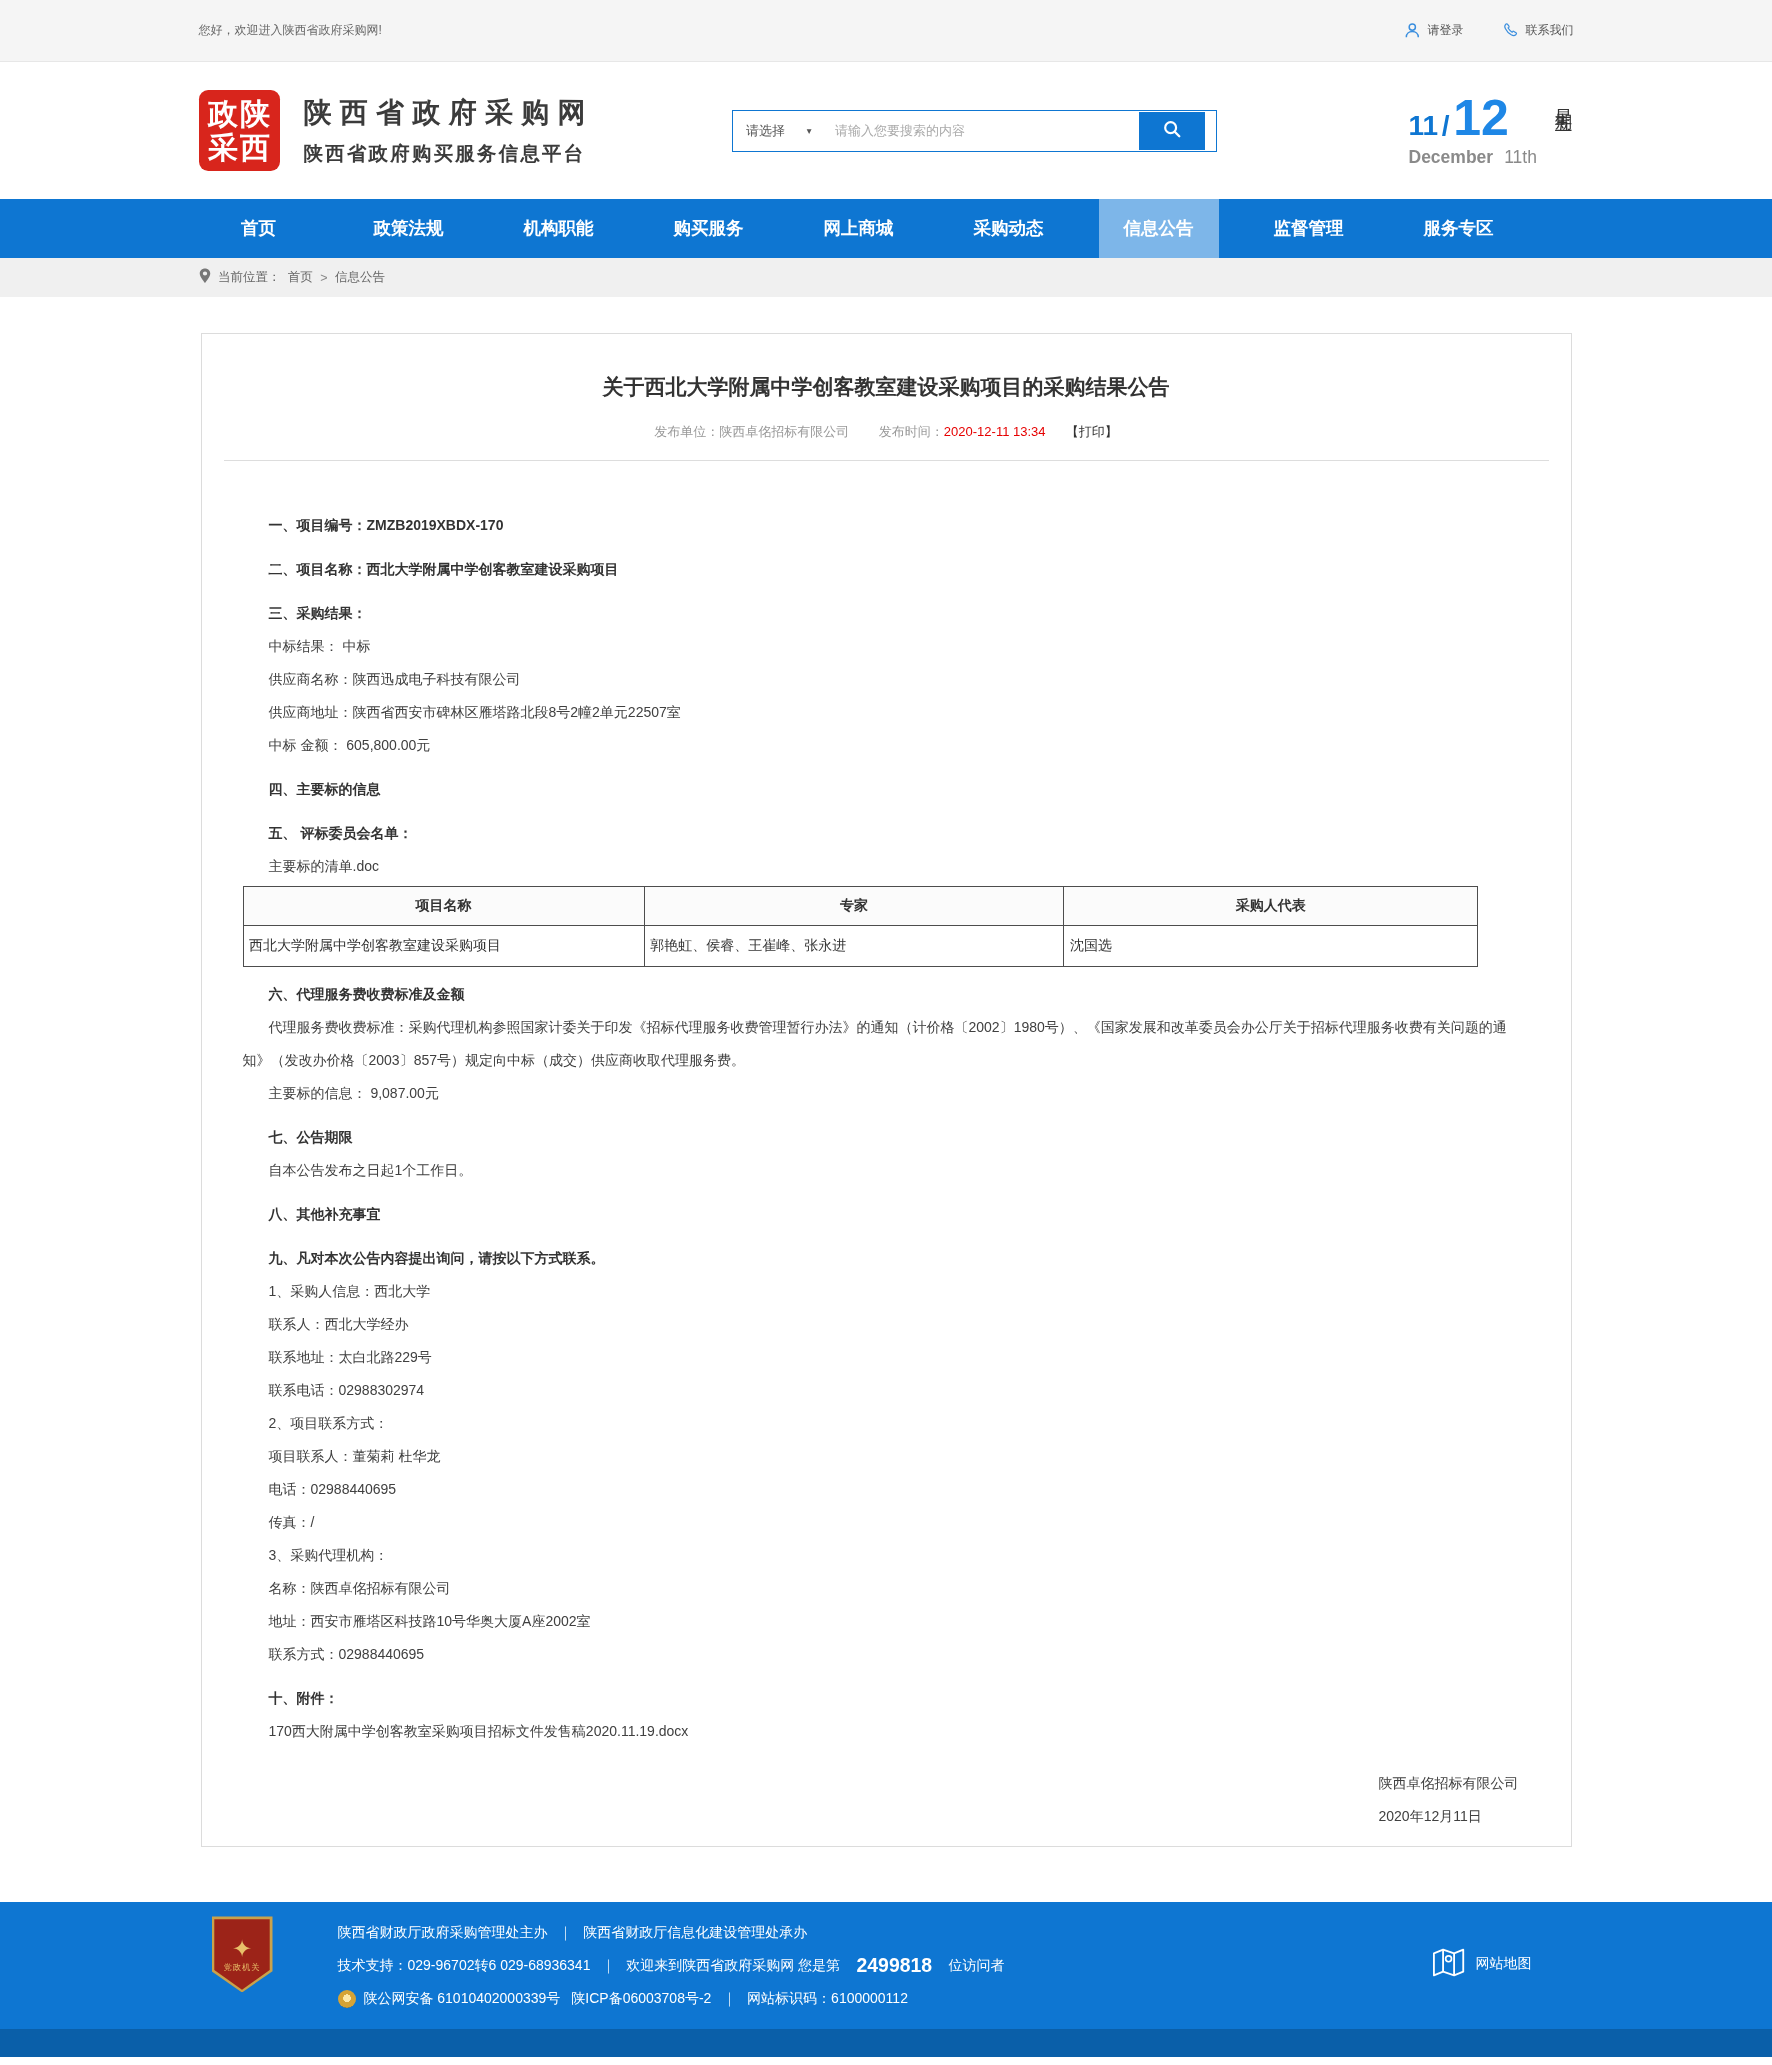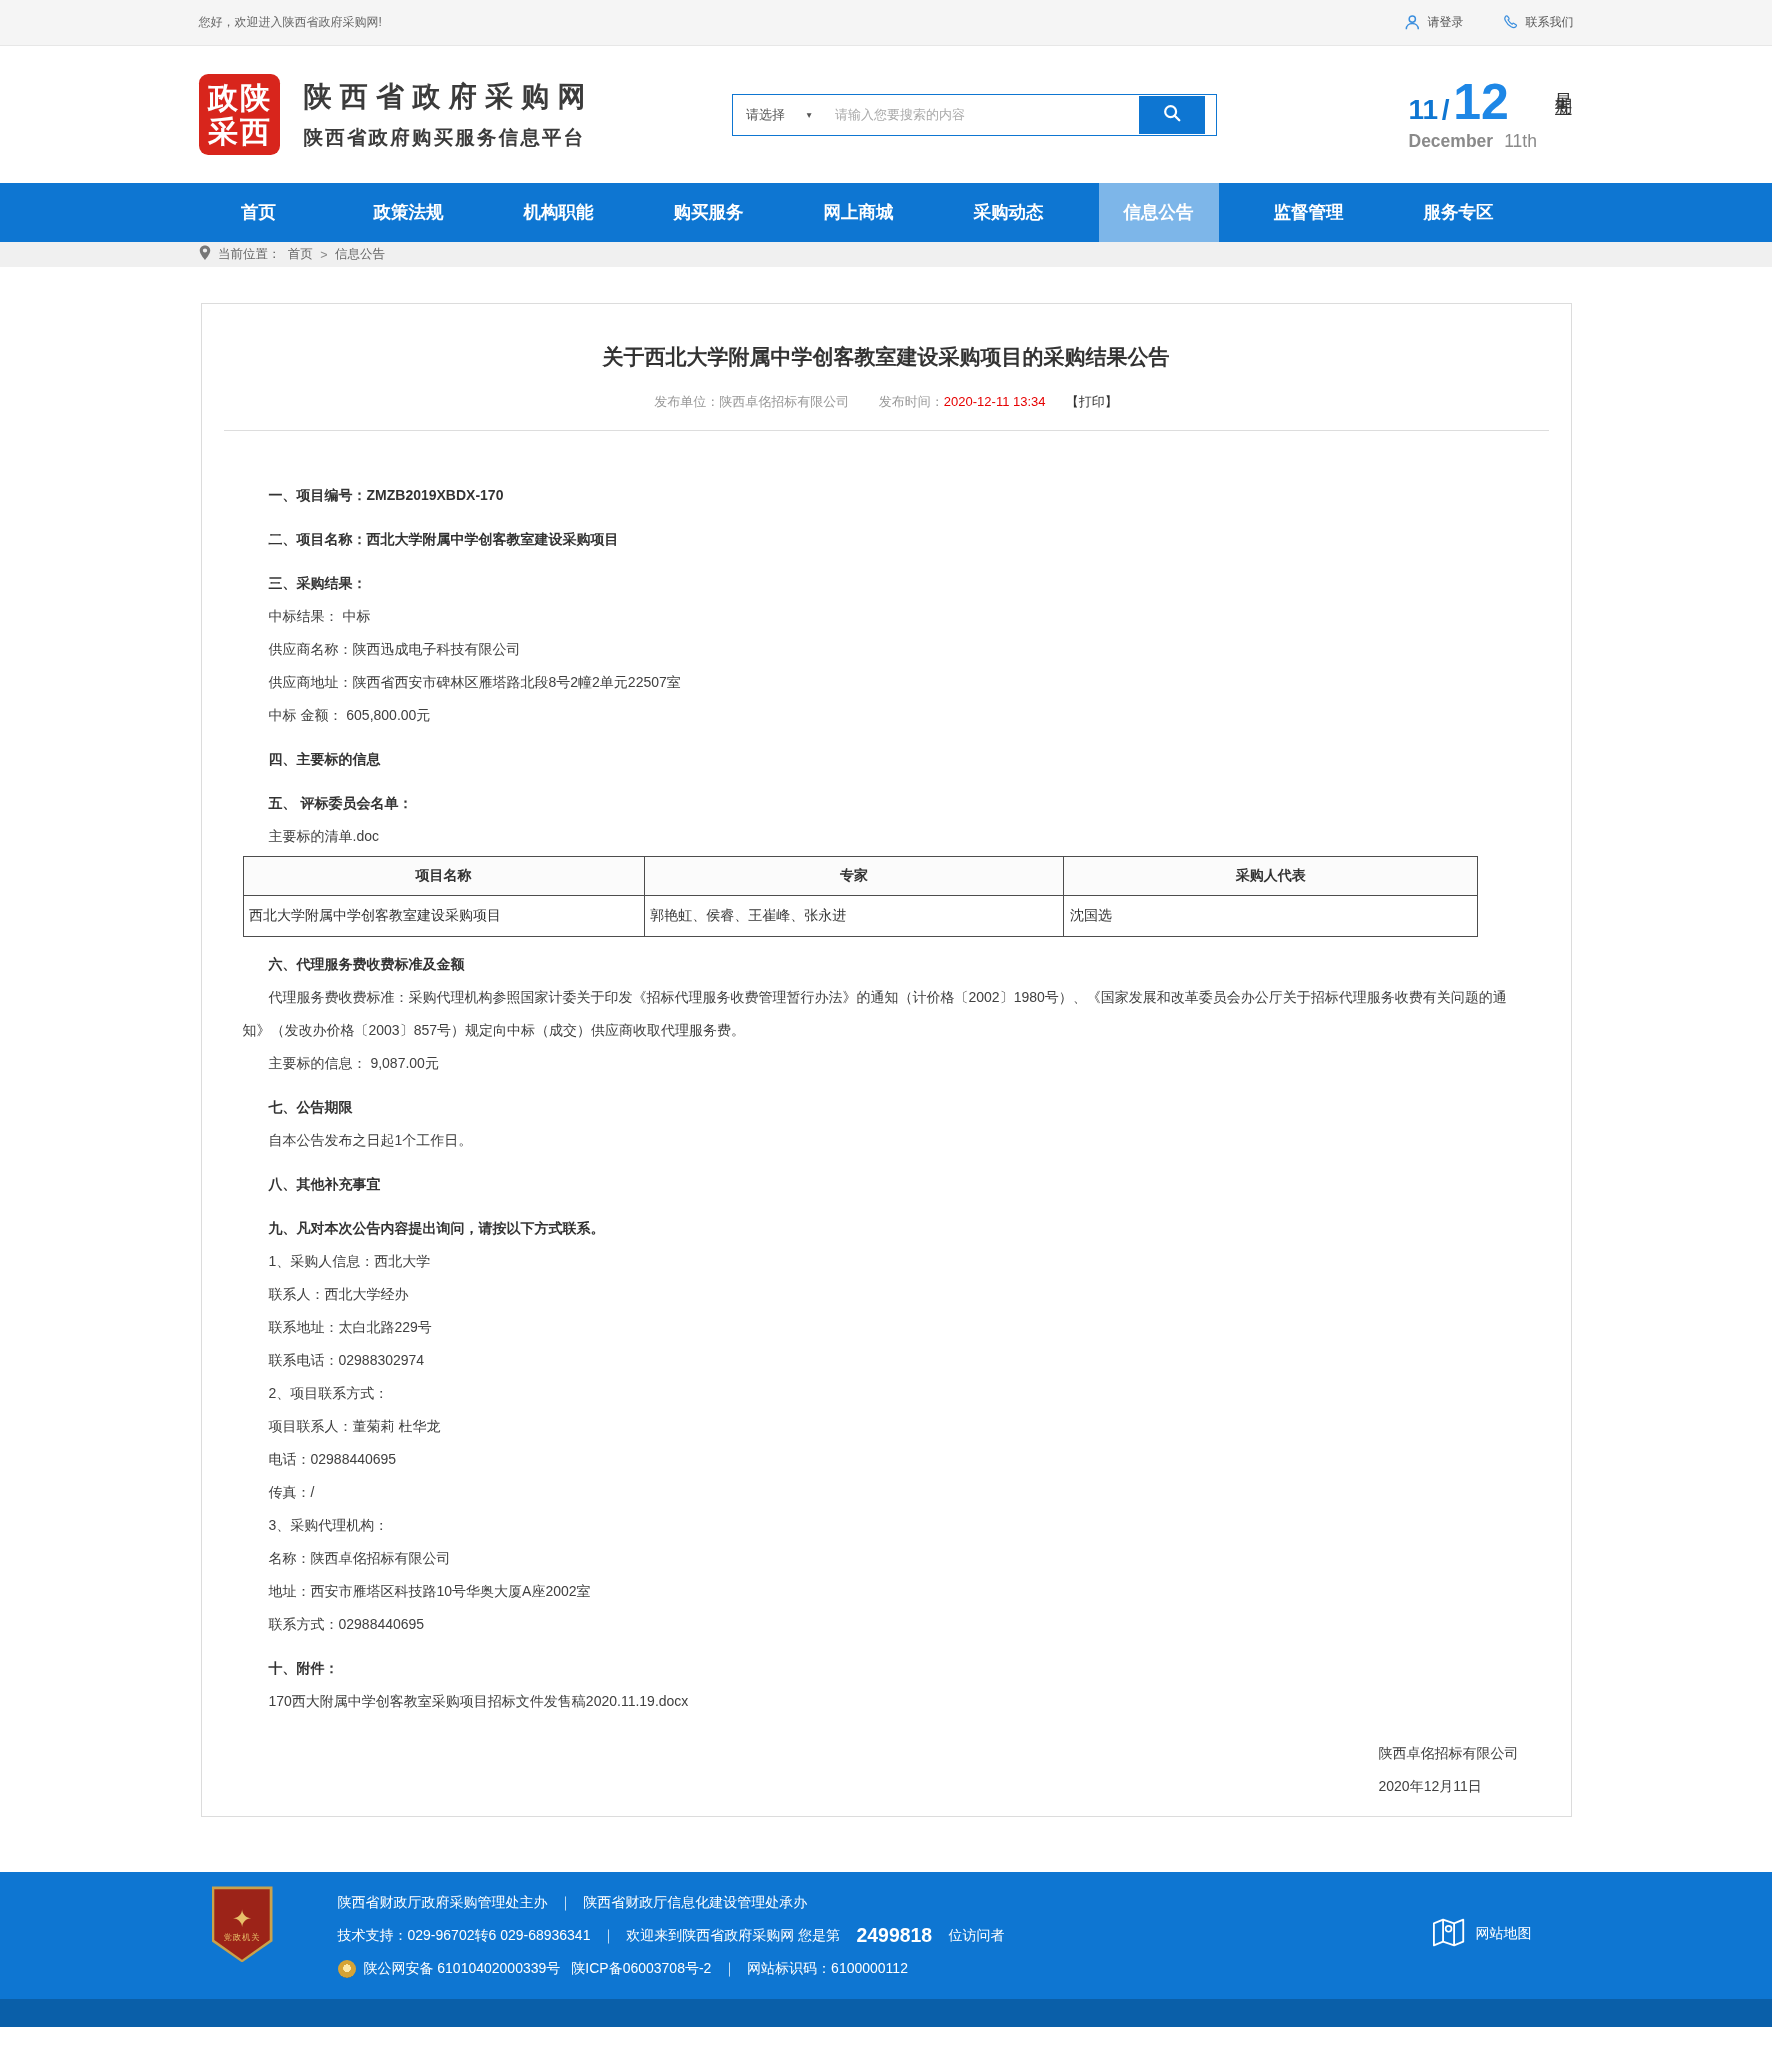--- a/index.html
+++ b/index.html
@@ -5,21 +5,21 @@
   * { box-sizing: border-box; }
   html,body { margin:0; padding:0; }
   body {
     width:1772px; background:#fff;
     font-family:"Liberation Sans","DejaVu Sans",sans-serif;
     color:#404040;
   }
   .wrap { width:1375px; margin:0 auto; position:relative; }
 
   
-  .topbar { height:46px; background:#f5f5f5; border-bottom:0.9px solid #e7e7e7; }
+  .topbar { height:62px; background:#f5f5f5; border-bottom:0.9px solid #e7e7e7; }
   .topbar .wrap { height:100%; display:flex; align-items:center; justify-content:space-between; }
   .topbar-welcome { font-size:12px; color:#666; }
   .topbar-links { display:flex; align-items:flex-end; gap:39px; }
   .topbar-link { display:flex; align-items:center; gap:6.5px; font-size:12px; color:#555; cursor:pointer; text-decoration:none; }
   .topbar-link svg { display:block; }
 
   
   .header { height:137px; background:#fff; }
   .header .wrap { height:100%; display:flex; align-items:center; }
   .seal { width:81px; height:81px; background:#d8251c; border-radius:9.2px;
@@ -52,21 +52,21 @@
                   margin-left:16.6px; line-height:20px; letter-spacing:3.7px; margin-top:1.8px; }
 
   
   .nav { height:59px; background:#0e76d2; }
   .nav .wrap { display:flex; gap:30px; }
   .nav-item { width:120px; height:59px; line-height:59px; text-align:center; color:#fff;
               font-size:17.5px; font-weight:bold; cursor:pointer; text-decoration:none; display:block; }
   .nav-item.active { background:#7db6e9; }
 
   
-  .breadcrumb { height:25px; background:#f0f0f0; }
+  .breadcrumb { height:39px; background:#f0f0f0; }
   .breadcrumb .wrap { height:100%; display:flex; align-items:center; gap:7.4px; font-size:12.5px; color:#666; }
   .crumb-link { color:#666; text-decoration:none; cursor:pointer; }
   .crumb-sep { color:#888; }
 
   
   .main { padding:36px 0 55px 0; background:#fff; }
   .card { width:1371px; margin:0 auto; background:#fff; border:0.9px solid #dcdcdc; padding-bottom:13px; }
   .article-title { text-align:center; font-size:21px; font-weight:bold; color:#333; margin-top:39px; }
   .article-meta { text-align:center; margin-top:22px; font-size:13px; color:#999; }
   .article-meta .sp { margin:0 13px; }

